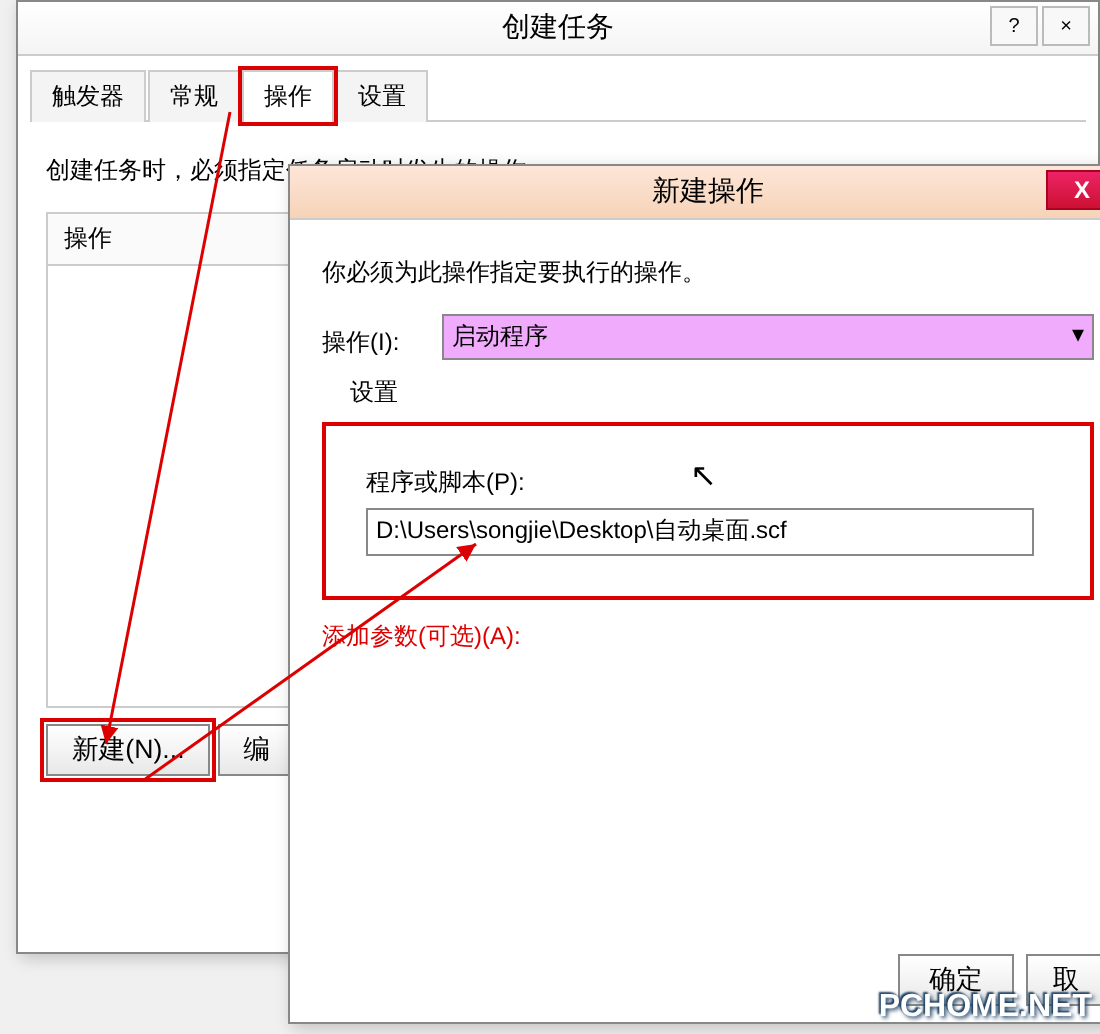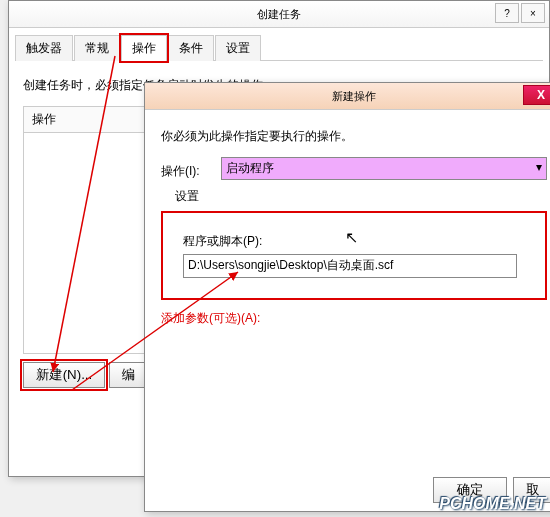--- a/index.html
+++ b/index.html
@@ -1,19 +1,19 @@
 <!DOCTYPE html>
 <html><head>
 <meta charset="utf-8">
 <style>
 body{margin:0;font-family:"Microsoft YaHei","SimSun",sans-serif;font-size:12px;background:#f0f0f0;width:550px;height:517px;overflow:hidden;position:relative}
 .win{position:absolute;background:#fff;border:1px solid #888;box-shadow:2px 2px 8px rgba(0,0,0,.2)}
 .main{left:8px;top:0;width:540px;height:475px}
 .titlebar{background:linear-gradient(#fff,#f4f4f4);border-bottom:1px solid #ccc;height:26px;display:flex;align-items:center;justify-content:center;position:relative}
-.title{font-size:11px}
+.title{font-size:14px}
 .winbtns{position:absolute;right:4px;top:2px;display:flex}
 .winbtn{width:22px;height:18px;border:1px solid #bbb;background:#f8f8f8;margin-left:2px;display:flex;align-items:center;justify-content:center;font-size:10px}
 .tabs{display:flex;border-bottom:1px solid #ccc;margin:6px 6px 0 6px}
 .tab{padding:4px 10px;border:1px solid #ccc;border-bottom:none;background:#f4f4f4;margin-right:1px;cursor:pointer;position:relative;top:1px}
 .tab.active{background:#fff;z-index:2}
 .tab.hl{outline:2px solid #d00}
 .pane{padding:10px 14px}
 .hint{margin:6px 0 12px 0}
 .colhdr{border:1px solid #ccc;padding:4px 8px;background:#fafafa;width:486px}
 .list{border:1px solid #ccc;border-top:none;height:220px;width:504px}
@@ -30,38 +30,37 @@
 .sel:after{content:"▾";position:absolute;right:4px}
 .indent{margin-left:14px;margin-top:6px;margin-bottom:4px}
 .group{border:2px solid #d00;padding:20px;margin:6px 0}
 .inp{border:1px solid #888;padding:2px 4px;background:#fff;height:18px}
 .pathrow{display:flex;align-items:flex-end;margin-top:4px}
 .pathrow .inp{flex:1;margin-right:8px}
 .smlbl{margin-top:10px}
 .footer{position:absolute;bottom:8px;right:10px;display:flex;gap:6px}
 .arrow{position:absolute;pointer-events:none}
 .cursor{position:absolute;left:345px;top:228px;font-size:16px;pointer-events:none}
-.wm{position:absolute;right:4px;bottom:4px;font-style:italic;font-weight:bold;color:#fff;text-shadow:1px 1px 2px #246,-1px -1px 1px #246;font-size:16px}
+.wm{position:absolute;right:4px;bottom:4px;font-weight:bold;color:#fff;text-shadow:1px 1px 2px #246,-1px -1px 1px #246;font-size:16px}
 </style>
 </head>
 <body>
 
 <div class="win main">
  <div class="titlebar">
   <span class="title">创建任务</span>
   <div class="winbtns">
    <div class="winbtn">?</div>
    <div class="winbtn">×</div>
   </div>
  </div>
  <div class="tabs">
   <div class="tab">触发器</div>
   <div class="tab">常规</div>
   <div class="tab active hl">操作</div>
-  <div class="tab">条件</div>
   <div class="tab">设置</div>
  </div>
  <div class="pane">
   <div class="hint">创建任务时，必须指定任务启动时发生的操作。</div>
   <div class="colhdr">操作</div>
   <div class="list"></div>
   <div class="listbtns">
    <button class="btn hl">新建(N)...</button>
    <button class="btn">编</button>
   </div>
@@ -84,21 +83,21 @@
   <div class="indent">设置</div>
   <div class="group">
    <div>程序或脚本(P):</div>
    <div class="pathrow">
     <div class="inp">D:\Users\songjie\Desktop\自动桌面.scf</div>
    </div>
   </div>
   <div class="smlbl" style="color:#d00">添加参数(可选)(A):</div>
  </div>
  <div class="footer">
-  <button class="btn" style="width:74px">确定</button>
+  <button class="btn" style="width:58px">确定</button>
   <button class="btn" style="width:40px">取</button>
  </div>
 </div>
 
 <svg class="arrow" style="left:0;top:0" width="550" height="517">
  <defs>
       <marker id="ah" markerWidth="8" markerHeight="8" refX="6" refY="3" orient="auto">
         <path d="M0,0 L6,3 L0,6 Z" fill="#d00"></path>
       </marker>
     </defs>

